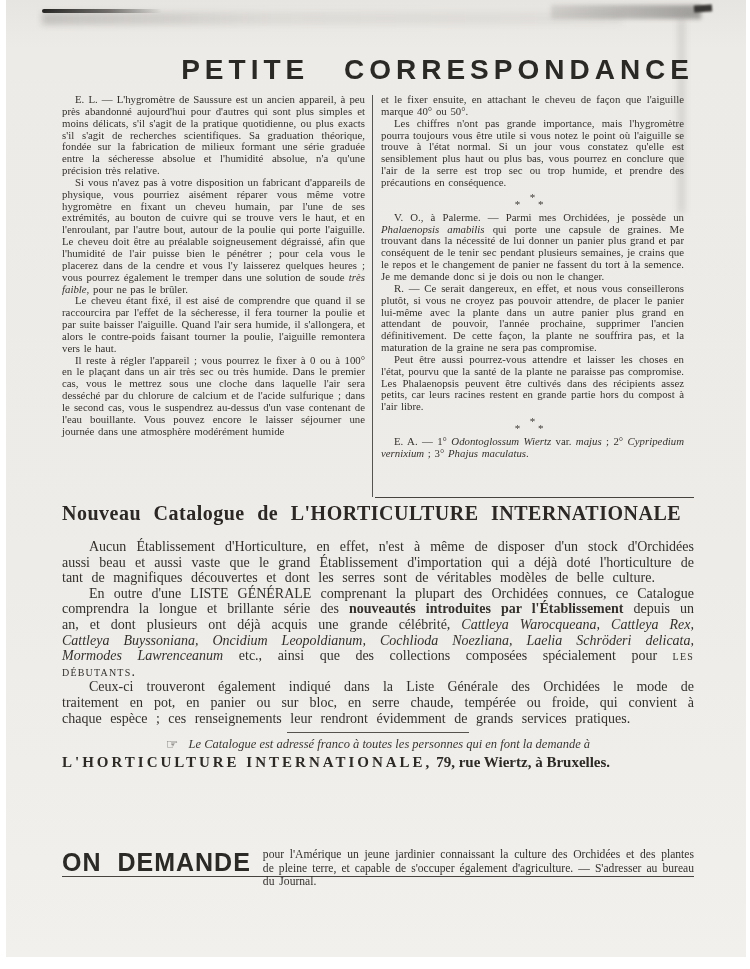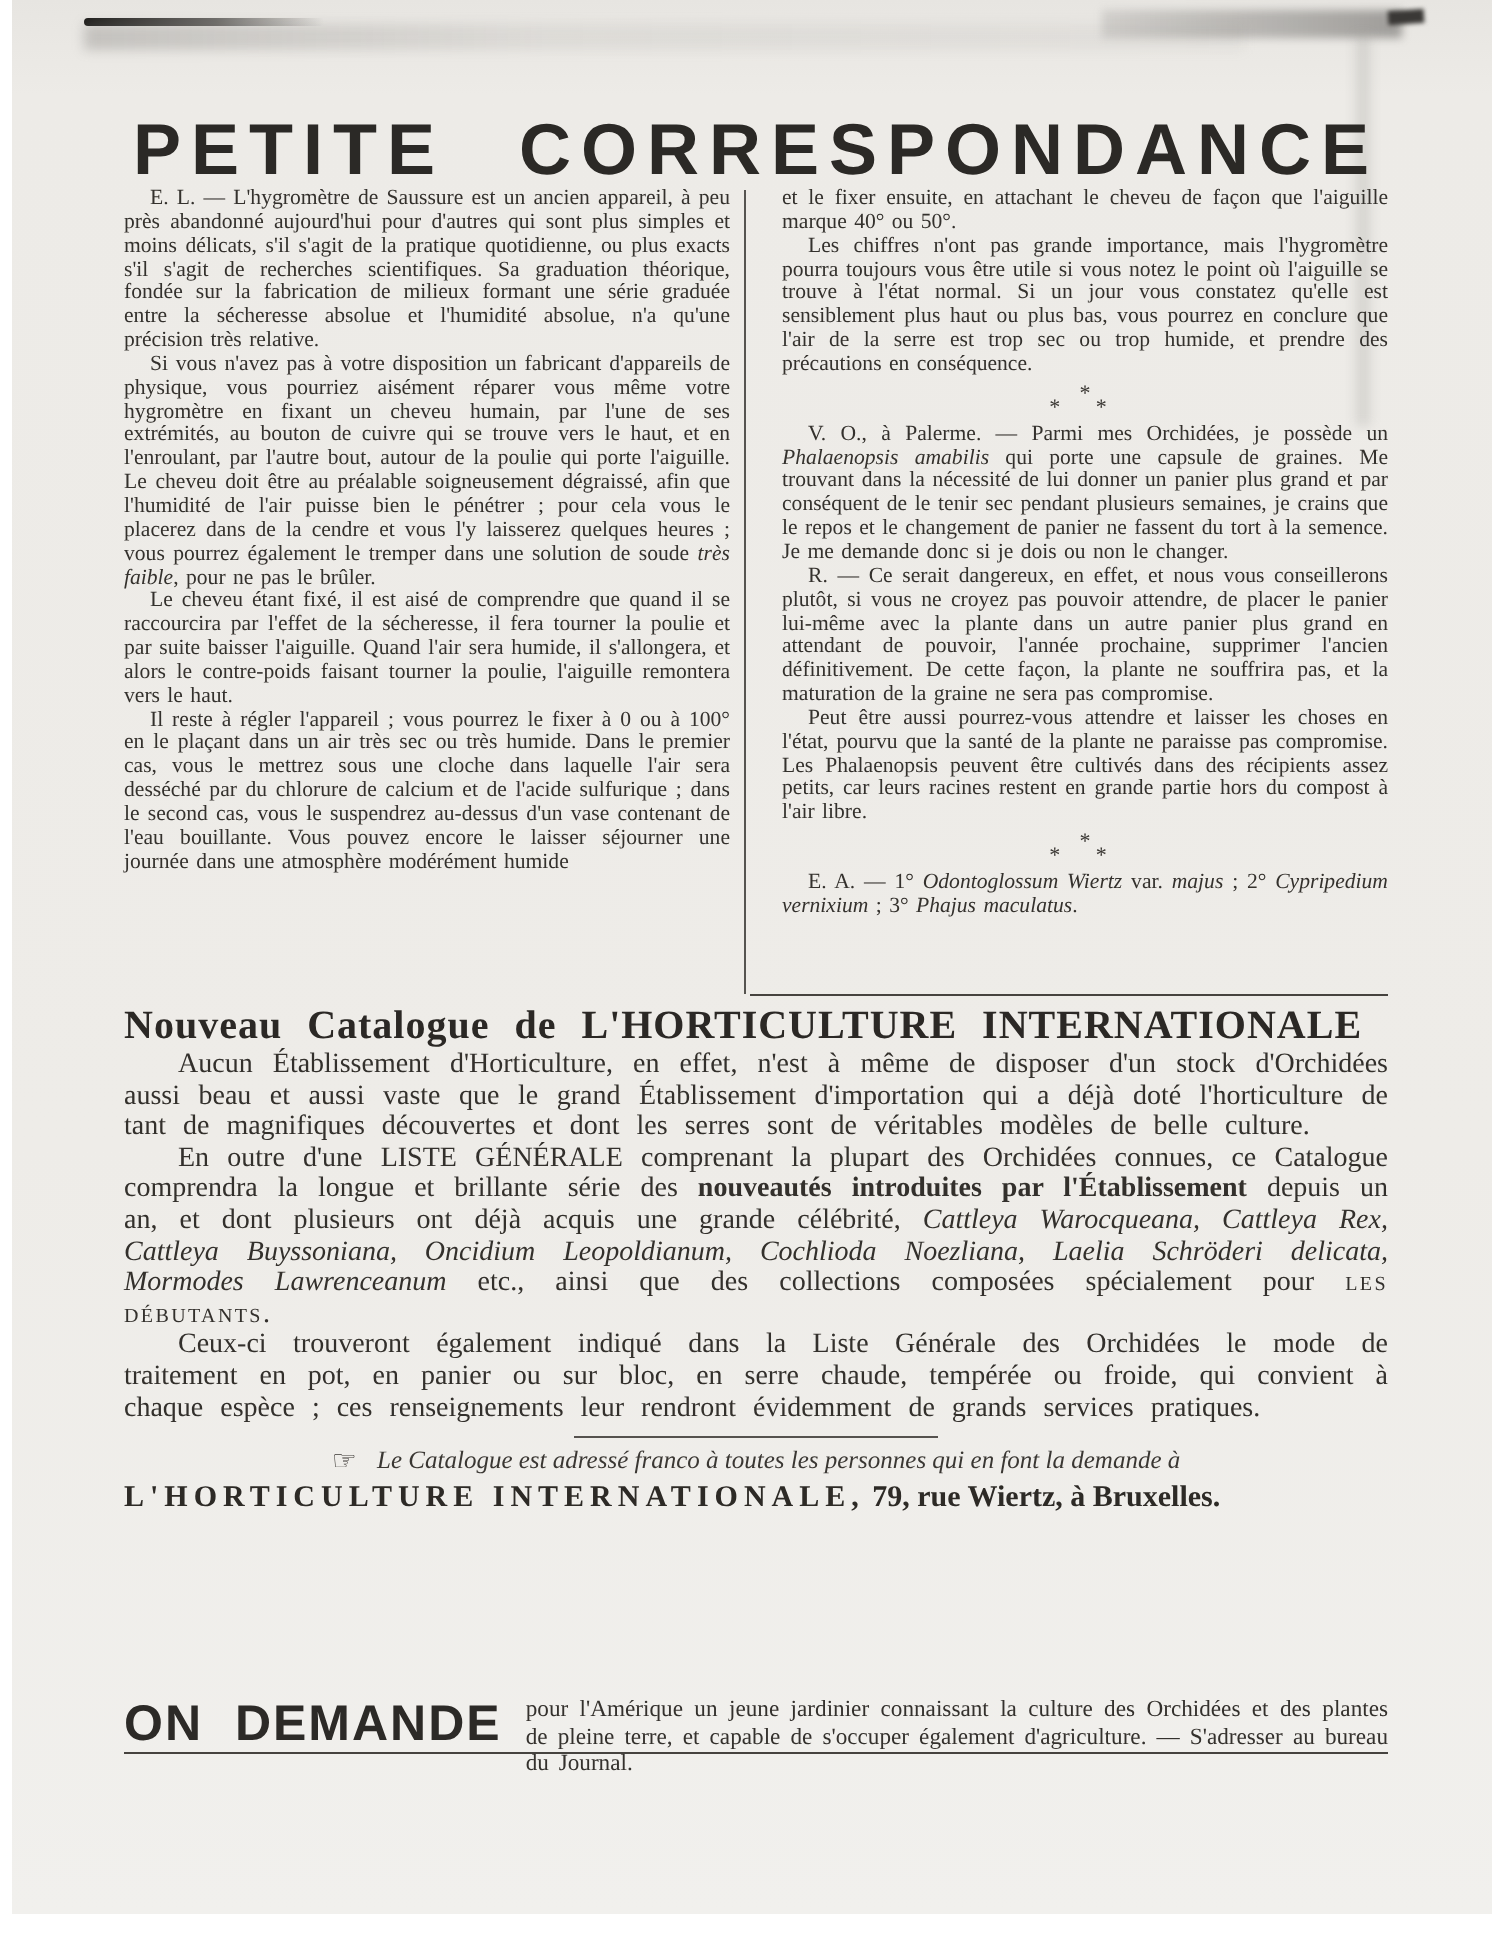--- a/index.html
+++ b/index.html
@@ -18,44 +18,44 @@
   .smudge-line{left:36px;top:9px;width:120px;height:4px;border-radius:2px;
     background:linear-gradient(to right,#1f1e1c,#6f6d6a 55%,rgba(120,118,115,0));}
   .smudge-wash{left:36px;top:12px;width:580px;height:13px;filter:blur(3px);
     background:linear-gradient(to right,rgba(110,108,105,.30),rgba(150,148,145,.14) 40%,rgba(160,158,155,.10));}
   .smudge-right{left:545px;top:5px;width:150px;height:14px;filter:blur(2px);
     background:linear-gradient(to right,rgba(130,128,125,.22),rgba(70,68,66,.45));}
   .smudge-tick{left:688px;top:5px;width:18px;height:7px;background:#3a3836;filter:blur(1px);transform:rotate(-4deg);}
   .fold{left:672px;top:18px;width:7px;height:195px;filter:blur(3px);background:rgba(140,138,135,.25);}
 
   .title{
-    position:absolute;left:56px;top:54px;width:632px;margin:0;text-align:center;
-    font-family:"Liberation Sans", sans-serif;font-weight:700;font-size:36px;
+    position:absolute;left:56px;top:54px;width:632px;margin:0;text-align:right;
+    font-family:"Liberation Sans", sans-serif;font-weight:700;font-size:28px;
     letter-spacing:5px;word-spacing:22px;color:#2b2926;white-space:nowrap;
   }
 
   .columns{position:absolute;left:56px;top:94px;width:632px;height:404px;display:flex;}
   .col{width:303px;font-size:10.8px;line-height:11.85px;text-align:justify;
     color:#34312d;word-spacing:1px;}
-  .col-left{margin-right:13px;}
+  .col-left{margin-right:3px;}
   .col-right{margin-left:13px;}
   .para{margin:0;text-indent:13px;}
   .para.noindent{text-indent:0;}
   .vdivider{position:absolute;left:366px;top:95px;width:1px;height:402px;background:#565450;}
   .asterism{text-align:center;font-size:11px;line-height:7px;margin:5px 0 4px;color:#3a3733;}
   .asterism span{display:block;}
   .asterism .bottomrow{letter-spacing:7px;}
 
   .hrule{position:absolute;height:1px;background:#46433f;}
   .rule-right{left:369px;top:497px;width:319px;}
   .rule-bottom{left:56px;top:876px;width:632px;}
 
   .catalogue{position:absolute;left:56px;top:502px;width:632px;}
   .cat-heading{
-    margin:0 0 0 0;font-size:20px;font-weight:700;letter-spacing:.5px;word-spacing:7px;
+    margin:0 0 14px 0;font-size:20px;font-weight:700;letter-spacing:.5px;word-spacing:7px;
     color:#2b2825;white-space:nowrap;
   }
   .cat-para{margin:0;font-size:14px;line-height:15.6px;text-align:justify;
     text-indent:27px;word-spacing:5px;color:#33302c;}
   .short-rule{width:182px;margin:6px auto 4px auto;border-top:1px solid #55524e;}
   .franco{margin:0;text-align:center;font-style:italic;font-size:12.5px;line-height:14px;color:#3a3733;}
   .manicule{font-style:normal;font-size:14px;margin-right:7px;vertical-align:-1px;}
   .address{margin:2px 0 0 0;text-align:left;font-weight:700;font-size:15px;
     line-height:16px;color:#2d2a26;white-space:nowrap;}
   .ls{letter-spacing:3px;}

